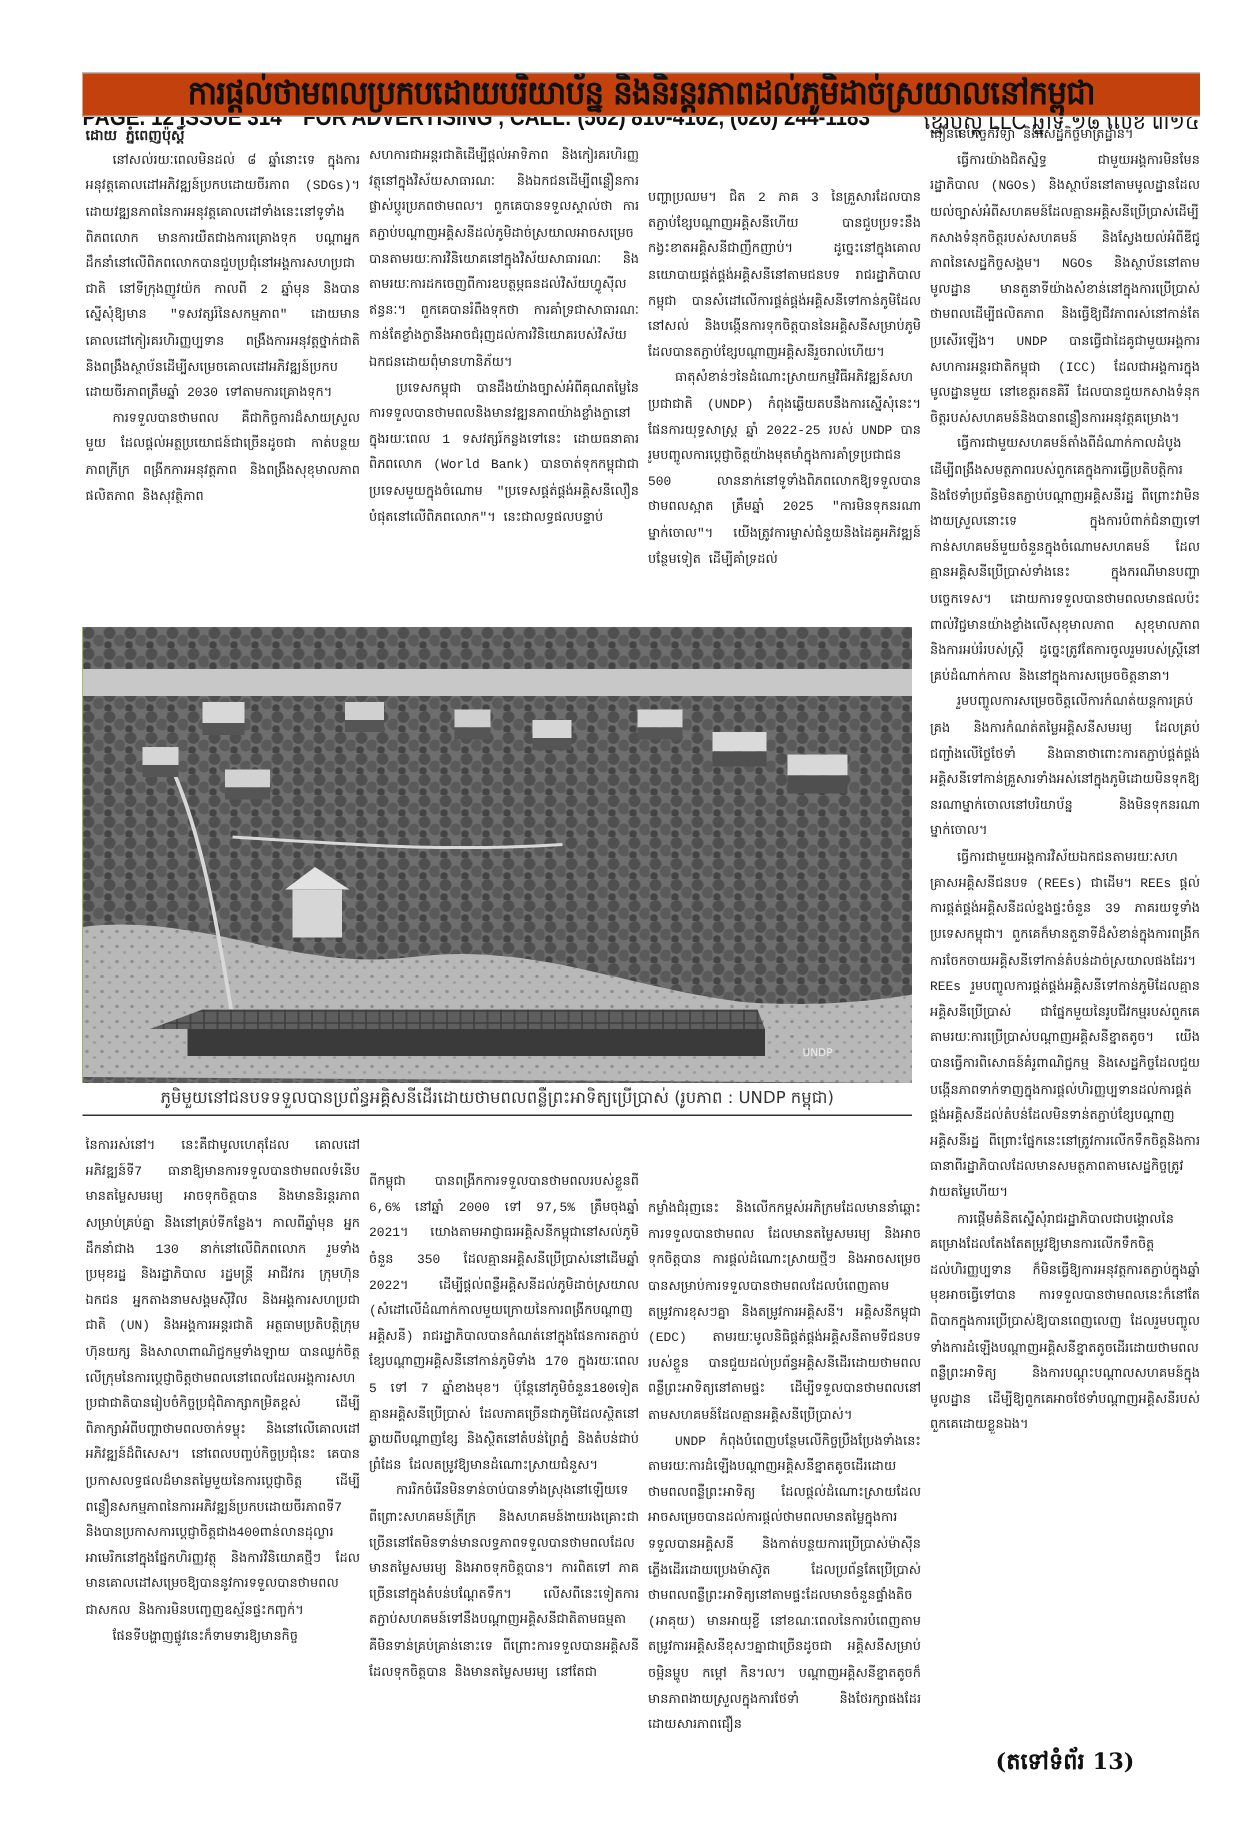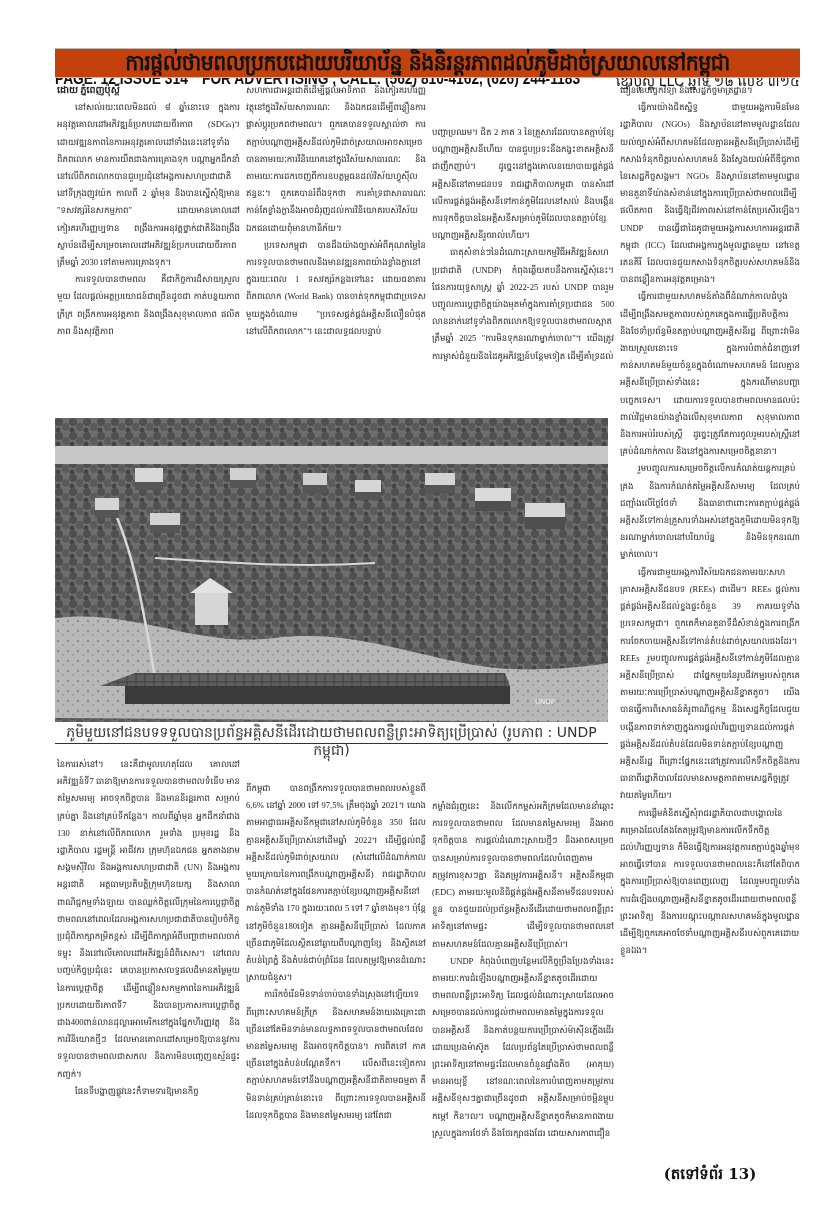--- a/index.html
+++ b/index.html
@@ -11,39 +11,39 @@
   .topbar span { position:absolute; top:0; white-space:nowrap; }
   .tb-page { left:0; transform:scaleX(0.86); transform-origin:left; }
   .tb-ad { left:147px; transform:scaleX(0.86); transform-origin:left; }
   .tb-brand { right:0; transform:scaleX(0.86); transform-origin:right; font-weight:normal; }
   .banner { position:absolute; top:48px; left:55px; width:745px; height:28px;
             background:#c2410c; border-top:1px solid #bbb; border-bottom:1px solid #bbb;
             overflow:hidden; }
   .banner h1 { margin:0; font-family:"DejaVu Sans", sans-serif; font-weight:bold;
                font-size:22px; line-height:28px; color:#111; white-space:nowrap;
                text-align:center; transform:scaleX(0.93); transform-origin:center; letter-spacing:-0.5px; }
-  .col { position:absolute; font-family:Liberation Serif, serif; font-size:8.6px;
+  .col { position:absolute; font-family:Liberation Mono, monospace; font-size:8.6px;
          line-height:17.2px; text-align:justify; color:#222; overflow:hidden; }
   .col p { margin:0; text-indent:18px; }
   .col p.noindent { text-indent:0; }
   .byline { font-weight:bold; text-indent:0 !important; font-size:9.5px; }
   .c1 { left:57px; width:183px; }
   .c2 { left:246px; width:180px; }
   .c3 { left:432px; width:182px;margin-top:42px; }
   .c4 { left:620px; width:180px; top:82px; height:1080px; }
   .top1 { top:82px; height:333px; }
-  .top2 { top:82px; height:333px; }
+  .top2 { top:96px; height:333px; }
   .top3 { top:82px; height:333px; }
   .bot1 { top:756px; height:440px; }
   .bot2 { top:756px; height:440px;margin-top:24px; }
   .bot3 { top:756px; height:440px; }
   .photo { position:absolute; left:55px; top:418px; width:553px; height:304px;
            background:#4d7c0f; overflow:hidden; }
   .caption { position:absolute; left:55px; top:723px; width:553px; height:18px;
-             font-family:"DejaVu Sans", sans-serif; font-size:14px; text-align:center;
+             font-family:"DejaVu Sans", sans-serif; font-size:11px; text-align:center;
              line-height:18px; color:#333; }
   .rule { position:absolute; left:55px; top:743px; width:553px; height:1px; background:#333; }
   .cont { position:absolute; left:620px; top:1164px; width:180px; text-align:center;
           font-family:"DejaVu Serif", serif; font-weight:bold; font-size:15px; color:#111; }
 </style>
 </head>
 <body>
 
 <div class="topbar">
   <span class="tb-page">PAGE. 12  ISSUE 314</span>

